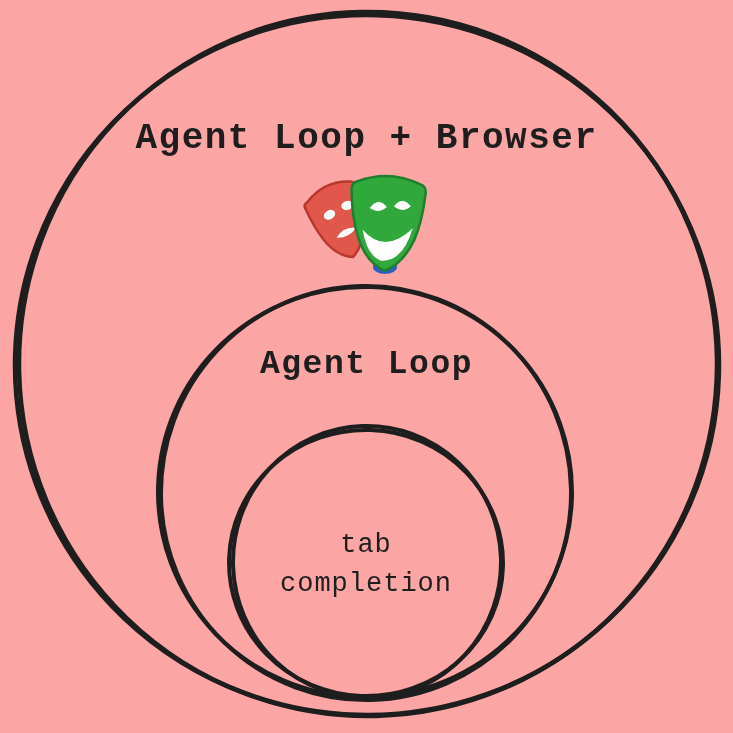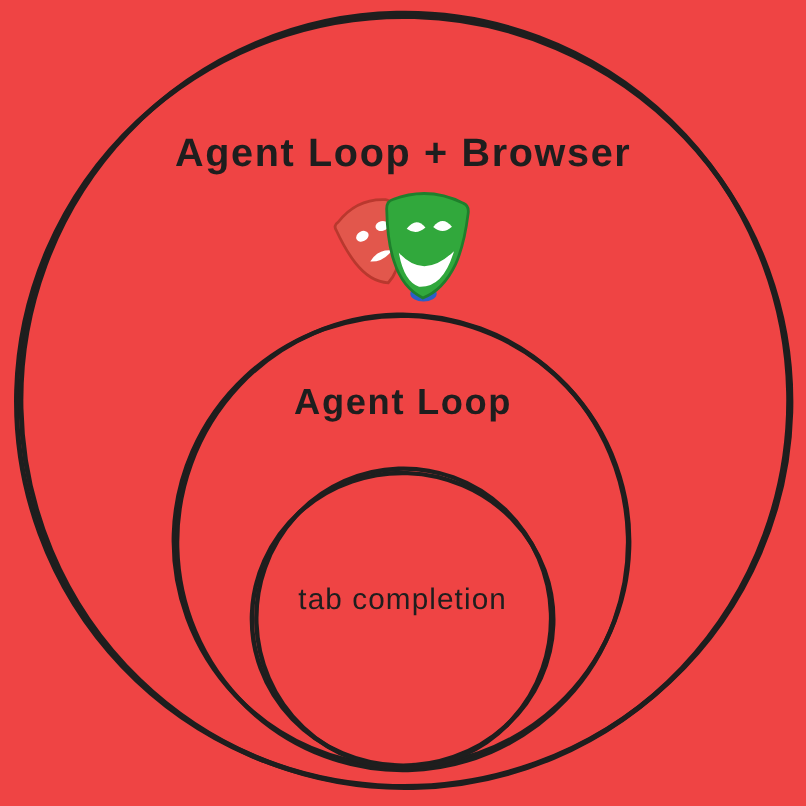--- a/index.html
+++ b/index.html
@@ -4,23 +4,23 @@
 <style>
   html, body {
     margin: 0;
     padding: 0;
     background: #ffffff;
   }
   .canvas {
     position: relative;
     width: 733px;
     height: 733px;
-    background: #ef4444;
+    background: #fca5a5;
     overflow: hidden;
-    font-family: Liberation Sans, sans-serif;
+    font-family: Liberation Mono, monospace;
     color: #1e1e1e;
   }
   .circles-svg {
     position: absolute;
     left: 0;
     top: 0;
     width: 733px;
     height: 733px;
   }
   .label {

